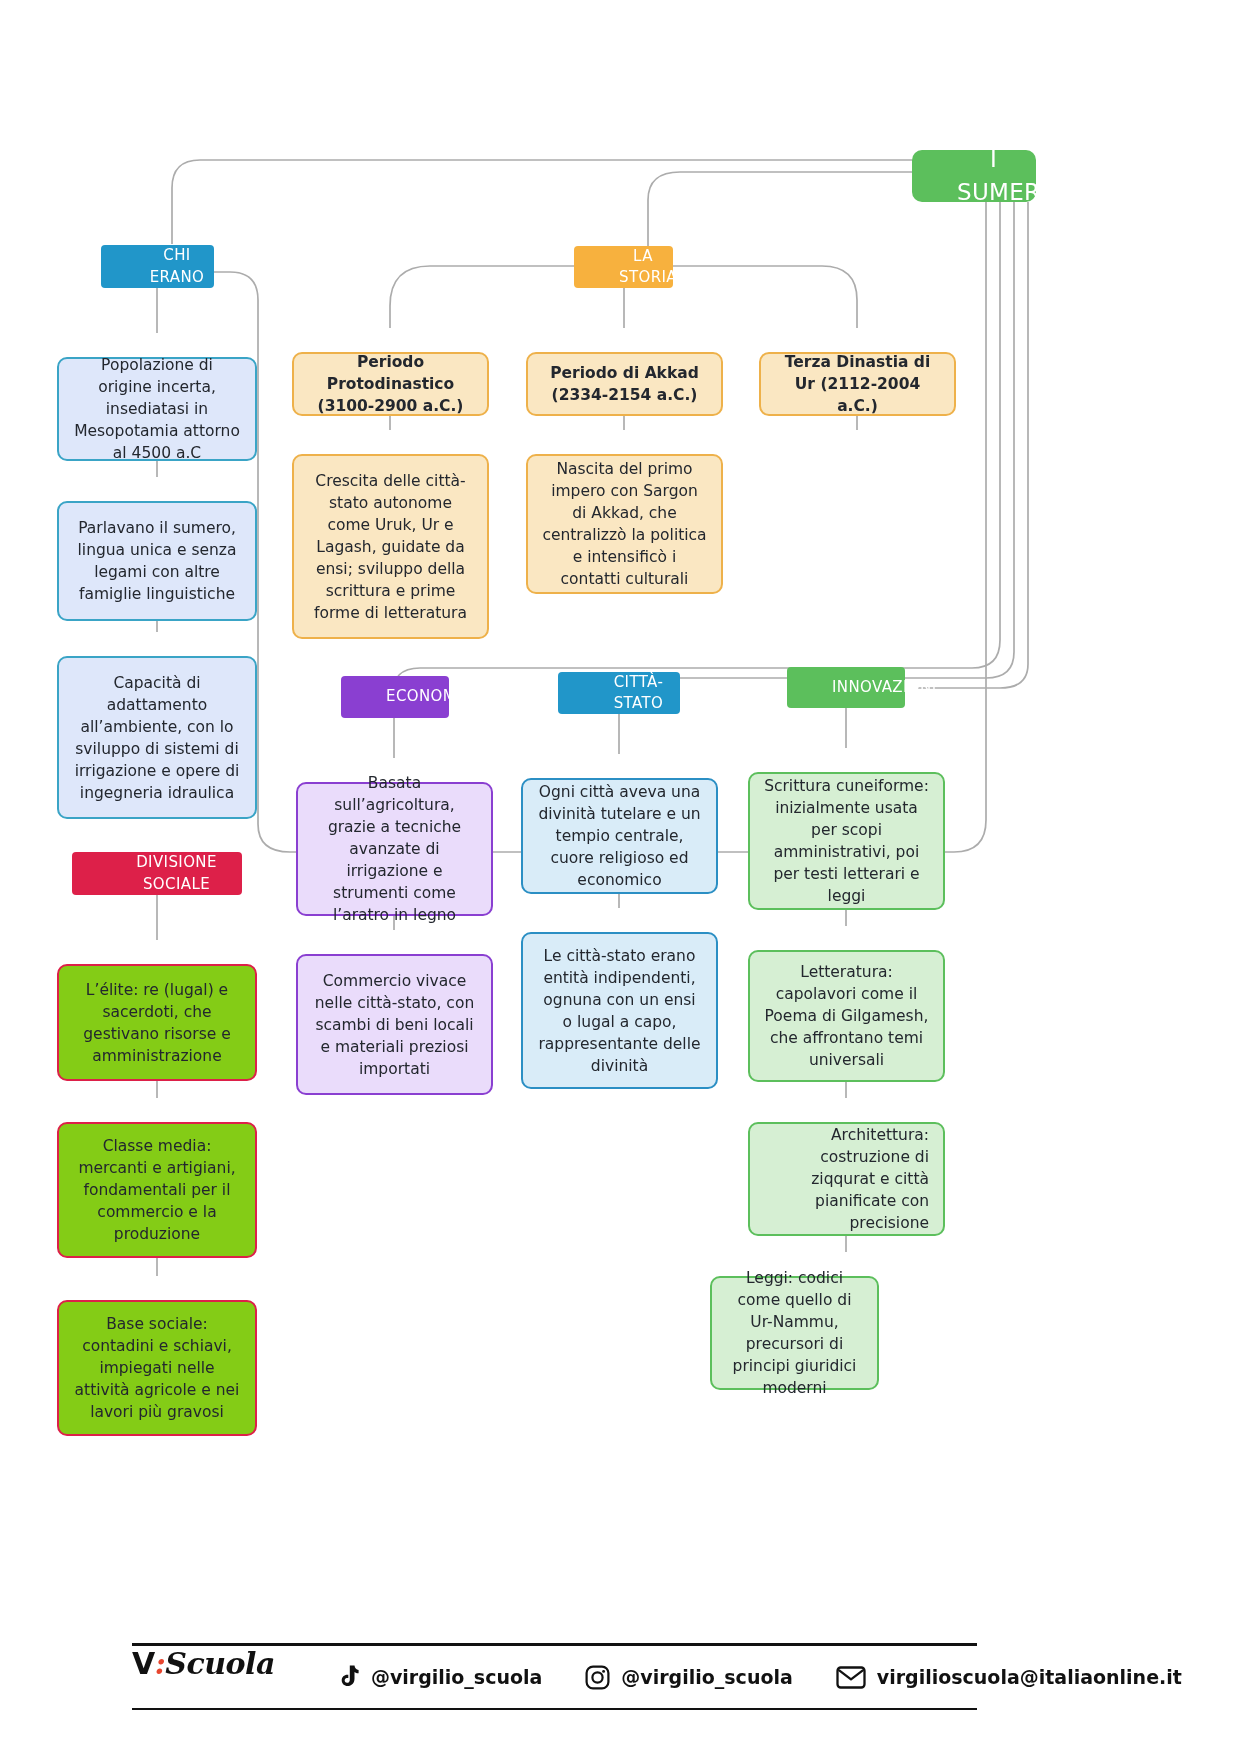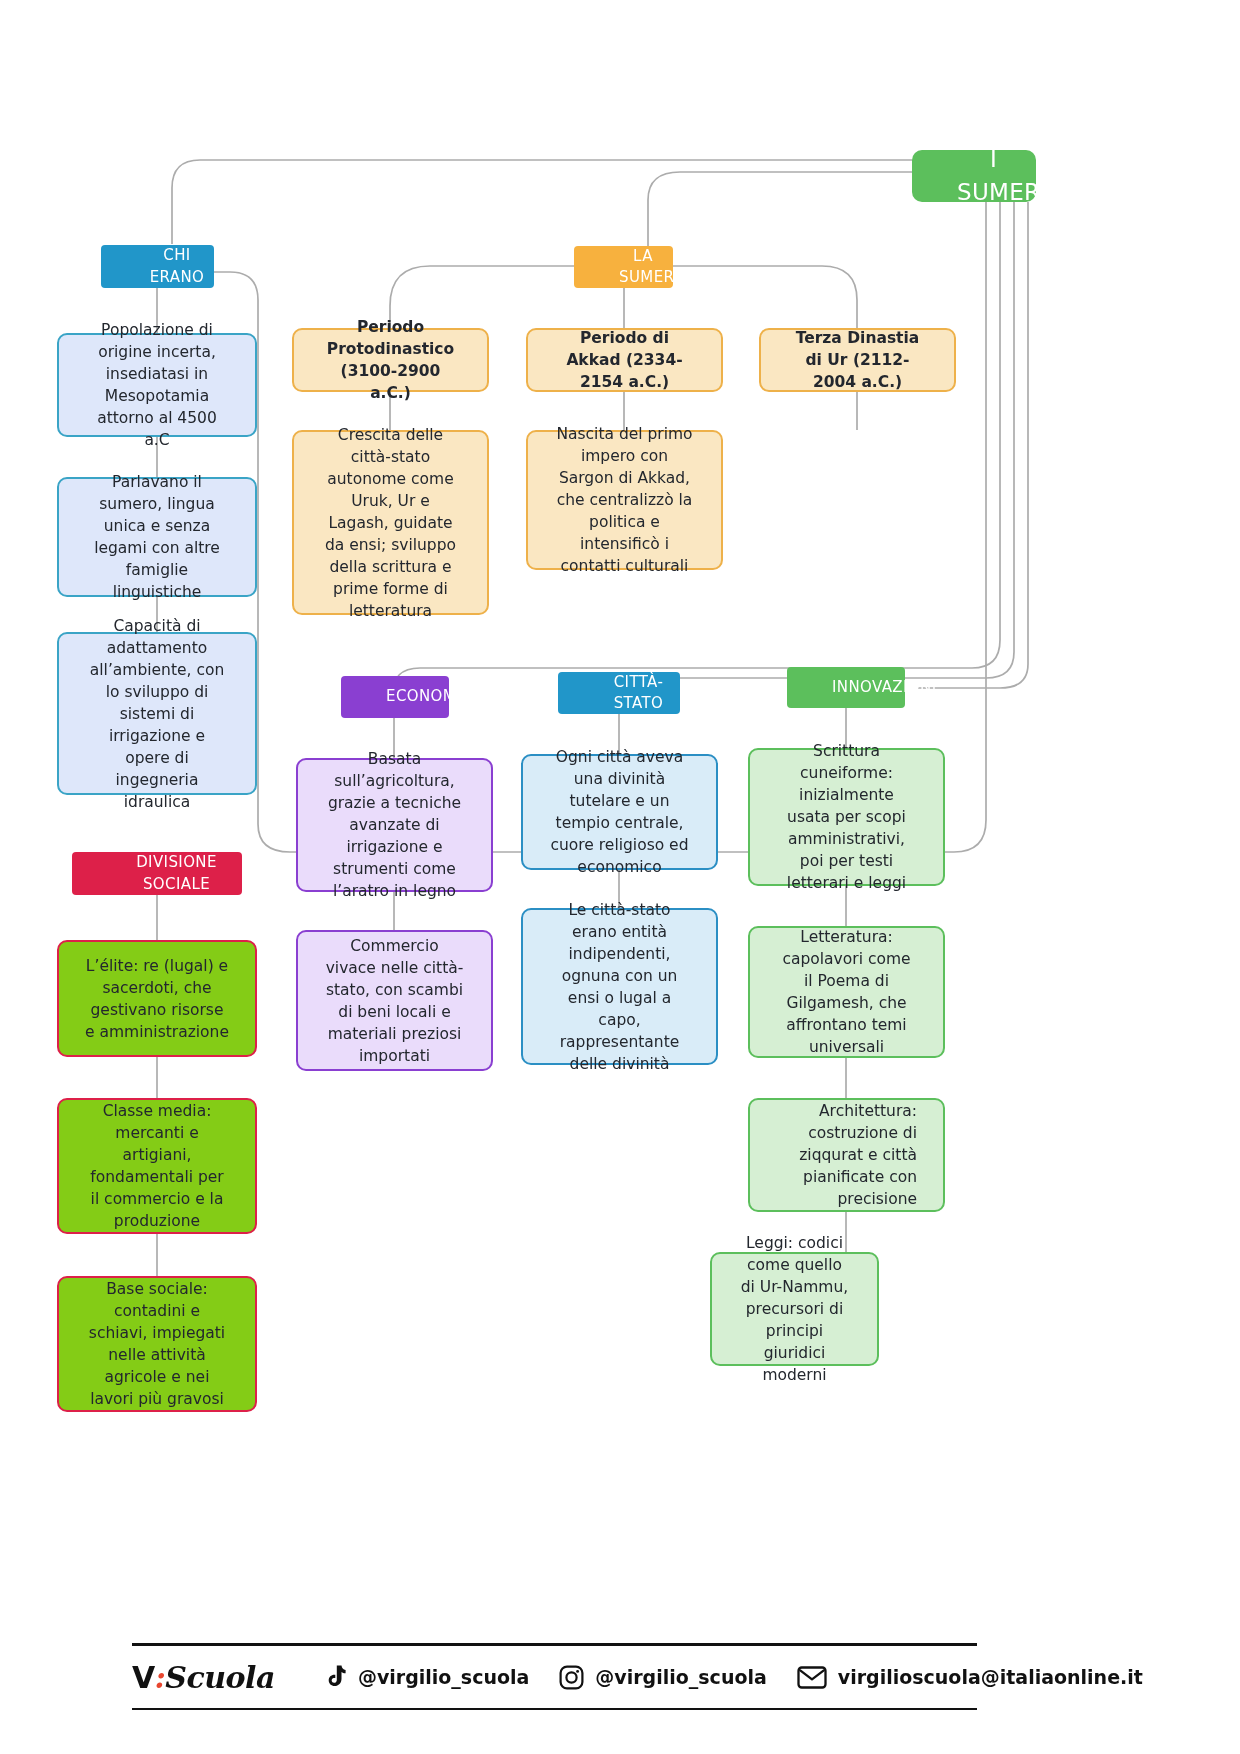--- a/index.html
+++ b/index.html
@@ -50,42 +50,43 @@
   .chip-cyan   { background: #2196C9; }
   .chip-green  { background: #5CBF5C; }
   .chip-red    { background: #DD2049; }
 
   
   .card {
     font-size: 15.5px;
     border-width: 2px;
     border-style: solid;
     border-radius: 10px;
-    padding: 10px 20px;
+    padding: 10px 8px;
     color: #23272e;
+    margin-top: 24px;
   }
   .card-blue   { background: #DEE7FA; border-color: #3AA4C6; }
   .card-orange { background: #FAE7C2; border-color: #EEB14A; }
   .card-purple { background: #EADCFB; border-color: #8A3FD1; }
   .card-cyan   { background: #D9ECF8; border-color: #2B8FC4; }
   .card-green  { background: #D6EFD3; border-color: #5CBF5C; }
   .card-pink   { background: #84cc16; border-color: #DD2049; }
 
   
   #footer {
     position: absolute;
     left: 132px; top: 1643px;
     width: 845px;
   }
   .rule-top { border-top: 3px solid #121212; width: 100%; }
   .rule-bot { border-top: 2px solid #121212; width: 100%; }
   .footer-row {
-    display: flex; align-items: center;
+    display: flex; 
     height: 62px;
-    gap: 30px;
+    gap: 43px;
   }
   .brand {
     font-family: "DejaVu Serif", serif;
     font-style: italic;
     font-weight: bold;
     font-size: 30px;
     color: #111;
     letter-spacing: -.5px;
     white-space: nowrap;
   }
@@ -173,21 +174,21 @@
     <span>L’élite: re (lugal) e sacerdoti, che gestivano risorse e amministrazione</span>
   </div>
   <div class="node card card-pink" style="left:57px; top:1098px; width:200px; height:136px;">
     <span>Classe media: mercanti e artigiani, fondamentali per il commercio e la produzione</span>
   </div>
   <div class="node card card-pink" style="left:57px; top:1276px; width:200px; height:136px;">
     <span>Base sociale: contadini e schiavi, impiegati nelle attività agricole e nei lavori più gravosi</span>
   </div>
 
   <div class="node chip chip-orange" style="left:574px; top:246px; width:99px; height:42px;">
-    <span>LA SUMERI</span>
+    <span>LA STORIA</span>
   </div>
 
   <div class="node card card-orange" style="left:292px; top:328px; width:197px; height:64px; font-weight:bold;">
     <span>Periodo Protodinastico (3100-2900 a.C.)</span>
   </div>
   <div class="node card card-orange" style="left:292px; top:430px; width:197px; height:185px;">
     <span>Crescita delle città-stato autonome come Uruk, Ur e Lagash, guidate da ensi; sviluppo della scrittura e prime forme di letteratura</span>
   </div>
 
   <div class="node card card-orange" style="left:526px; top:328px; width:197px; height:64px; font-weight:bold;">

